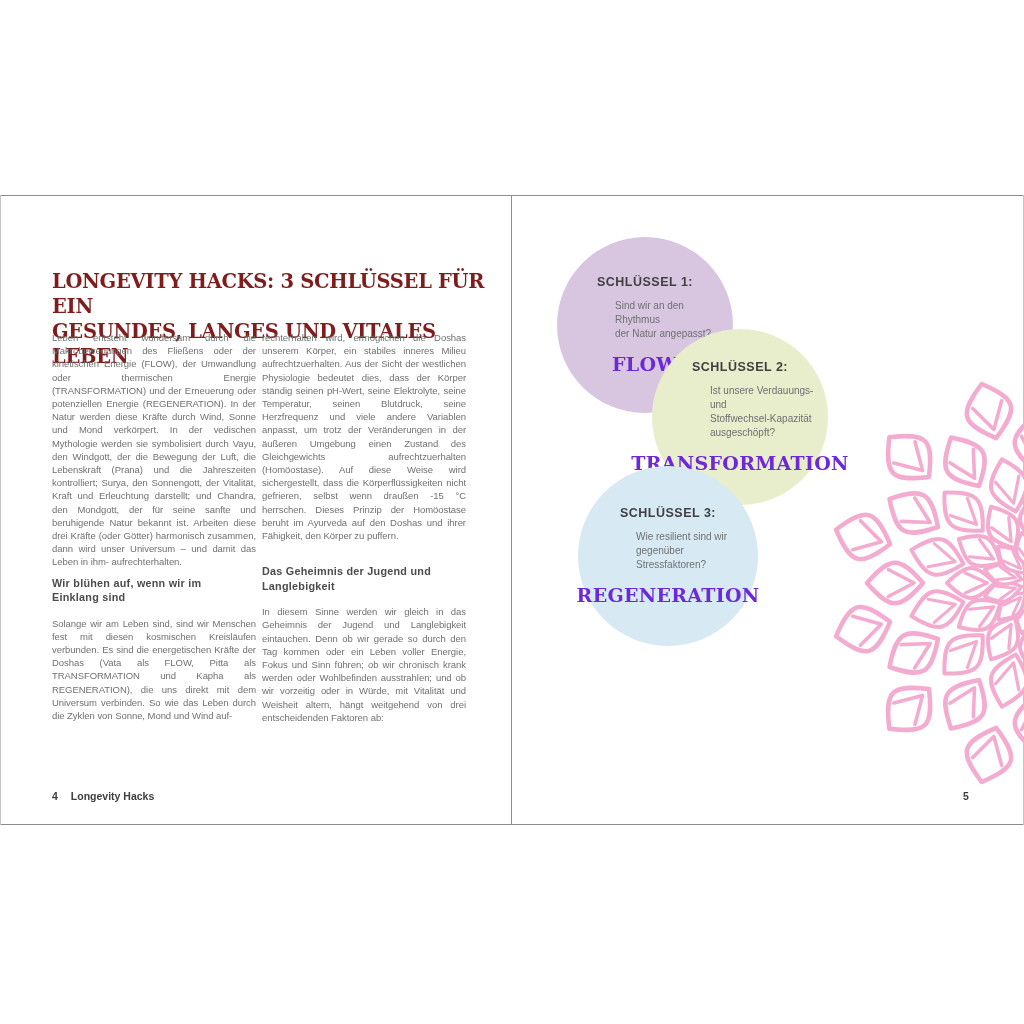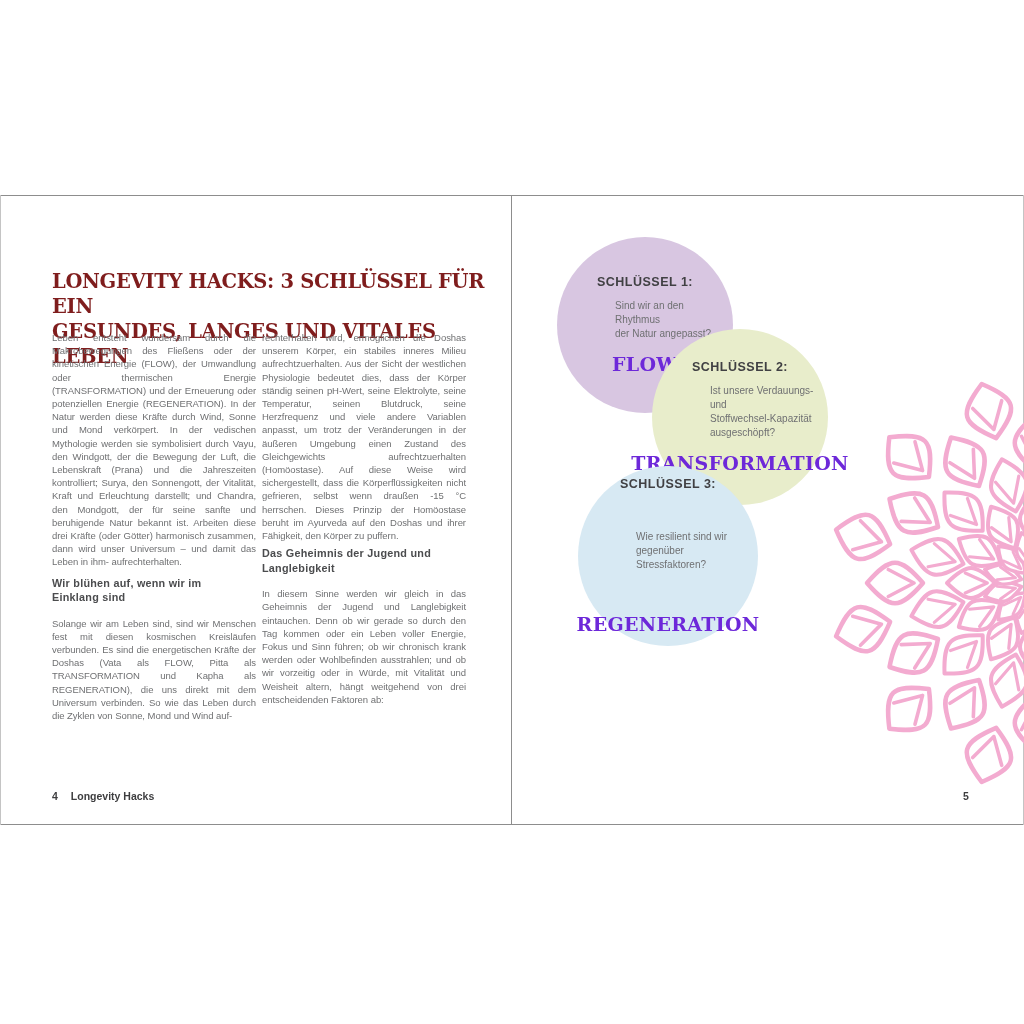--- a/index.html
+++ b/index.html
@@ -15,32 +15,32 @@
   .headline{position:absolute;left:52px;top:256px;width:460px;
             font-family:"DejaVu Serif",serif;font-weight:700;font-size:19.5px;line-height:25px;
             letter-spacing:-0.3px;color:#7f1d1d;white-space:pre-line;}
   .col{position:absolute;top:331px;width:204px;font-size:9.5px;line-height:13.2px;
        color:#6f7072;text-align:justify;letter-spacing:-0.05px;}
   .col1{left:52px;} .col2{left:262px;}
   .bp{margin:0;hyphens:auto;}
   .sh{margin:0;font-weight:700;color:#4b4c4e;font-size:10.8px;line-height:14.5px;
       letter-spacing:0.25px;white-space:pre-line;text-align:left;}
   .col1 .sh{margin-top:7px;margin-bottom:12px;}
-  .col2 .sh{margin-top:4px;margin-bottom:12px;}
+  .col2 .sh{margin-top:22px;margin-bottom:12px;}
 
   .footer-left{position:absolute;left:52px;top:790px;font-size:10.5px;font-weight:700;color:#3d3d3f;}
   .footer-left .num{margin-right:13px;}
   .footer-right{position:absolute;left:963px;top:790px;font-size:10.5px;font-weight:700;color:#3d3d3f;}
 
   
   .circle{position:absolute;border-radius:50%;display:flex;flex-direction:column;
           align-items:center;justify-content:center;box-sizing:border-box;padding:0 14px;}
   .c1{left:557px;top:237px;width:176px;height:176px;}
   .c2{left:652px;top:329px;width:176px;height:176px;}
-  .c3{left:578px;top:466px;width:180px;height:180px;gap:29px;}
+  .c3{left:578px;top:466px;width:180px;height:180px;}
   .circle .lab{font-weight:700;font-size:12.5px;color:#404043;letter-spacing:0.5px;margin-bottom:10px;}
   .circle .q{font-size:10px;line-height:14px;color:#6f7072;white-space:pre-line;margin-bottom:12px;margin-left:44px;}
   .circle .kw{font-family:"DejaVu Serif",serif;font-weight:700;font-size:19px;
               color:#6d28d9;letter-spacing:0.3px;}
 
   .closing{position:absolute;left:563px;top:683px;width:262px;font-size:10px;line-height:14.8px;
            color:#6f7072;white-space:pre-line;}
 
   .flower{position:absolute;left:830px;top:378px;width:194px;height:412px;}
 </style>

